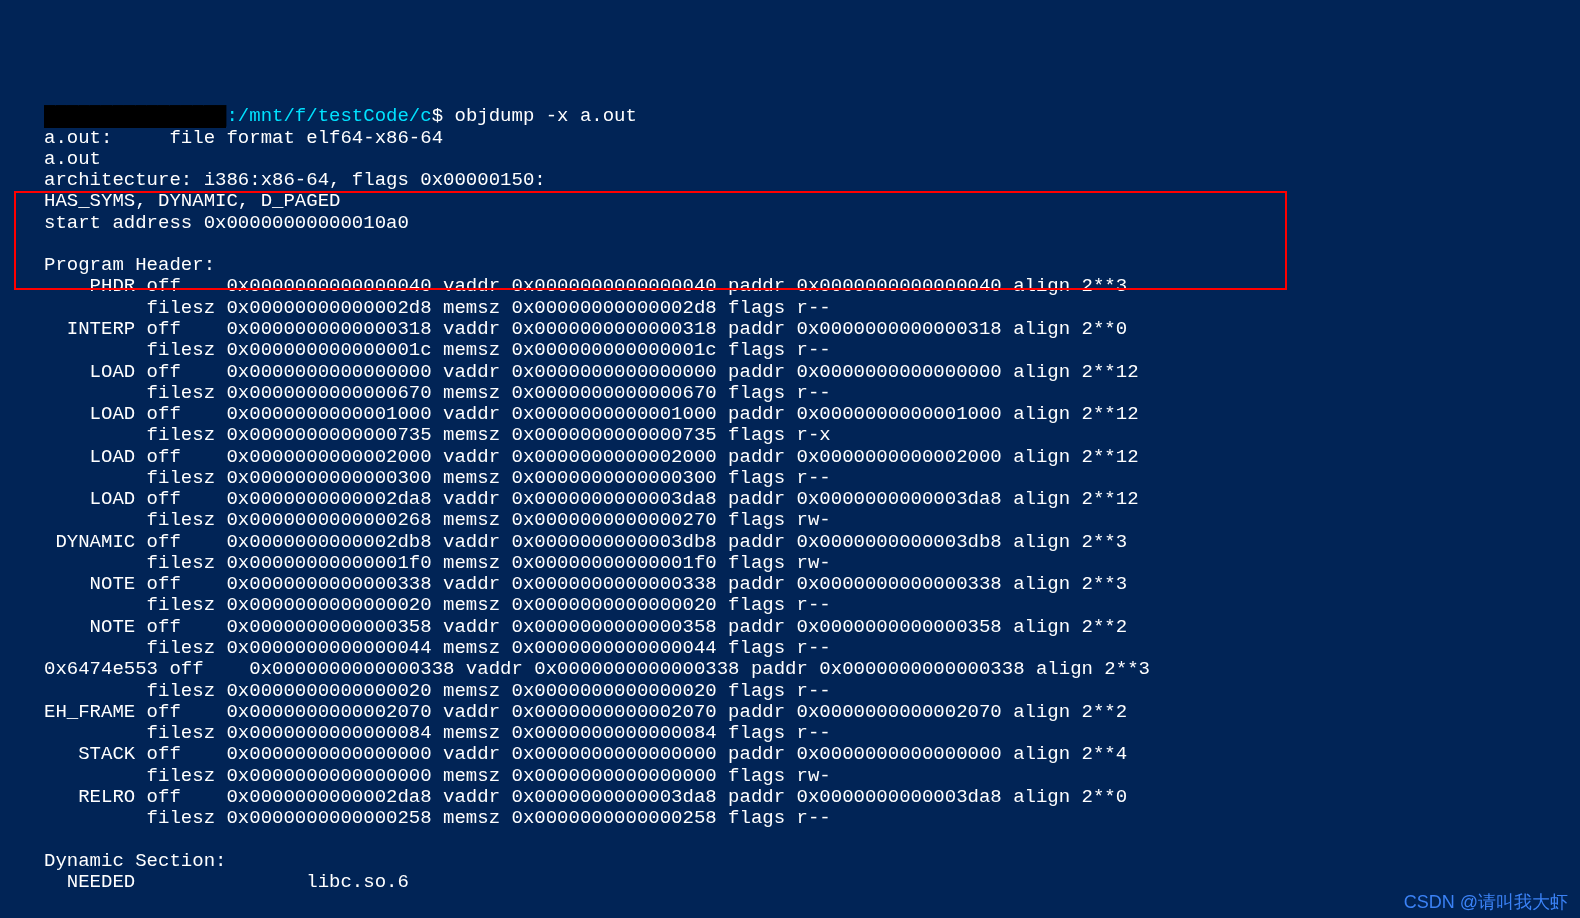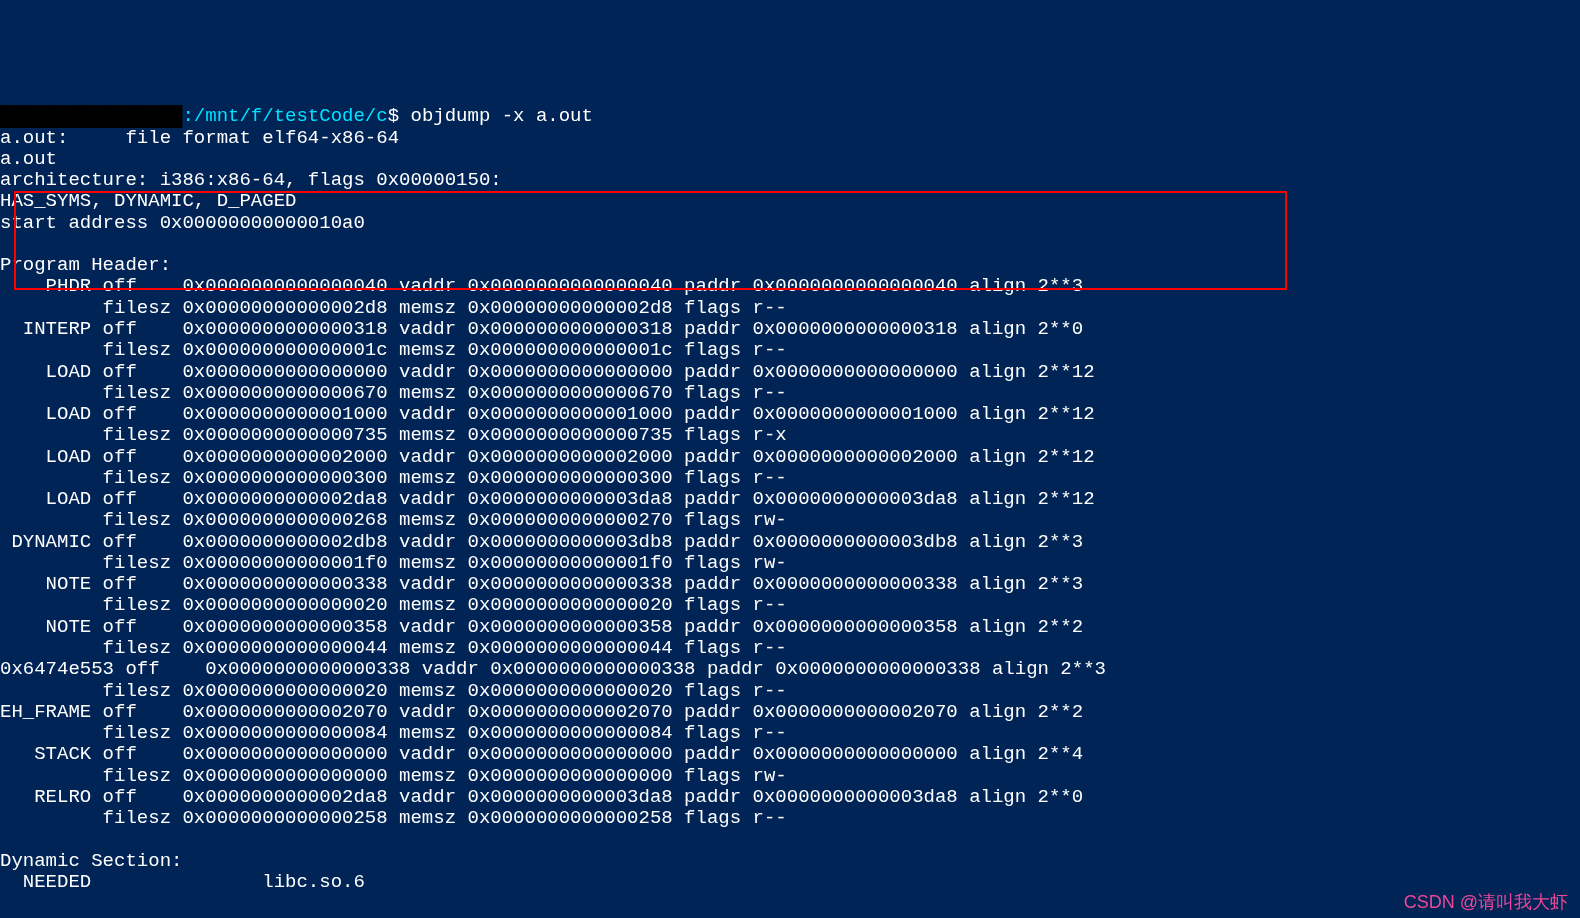--- a/index.html
+++ b/index.html
@@ -8,34 +8,34 @@
     background: #012456;
     color: #ffffff;
     font-family: "Consolas", "Courier New", monospace;
     font-size: 19px;
     line-height: 1.12;
     width: 1580px;
     height: 918px;
     overflow: hidden;
     white-space: pre;
   }
-  .term { padding: 0; }
+  .term { padding: 0; margin-left: 44px; }
   .green { color: #2bff6e; }
   .cyan { color: #00e2ff; }
   .white { color: #ffffff; }
   .red-box {
     position: absolute;
     border: 2px solid #ff0000;
     pointer-events: none;
   }
   .watermark {
     position: absolute;
     right: 12px;
     bottom: 6px;
-    color: #ec4899;
+    color: #3b82f6;
     font-size: 18px;
     font-family: sans-serif;
   }
   .blackbar {
     background: #000;
     color: #000;
     display: inline-block;
   }
 </style>
 </head>

